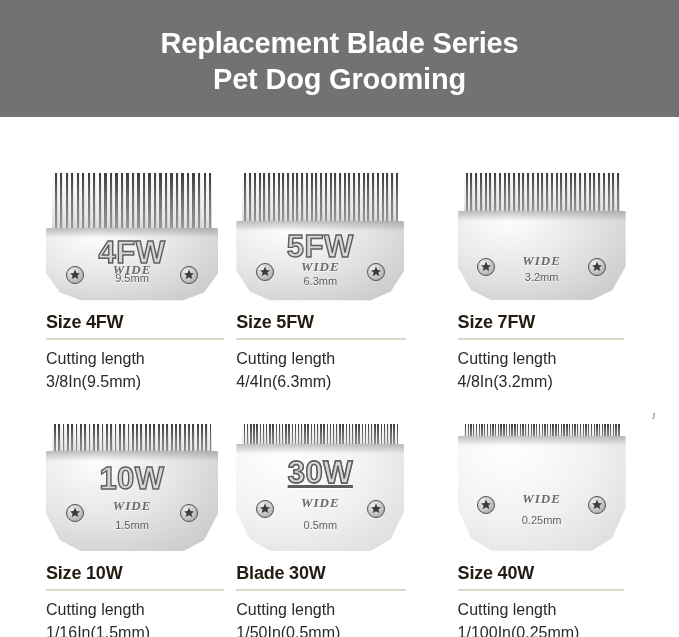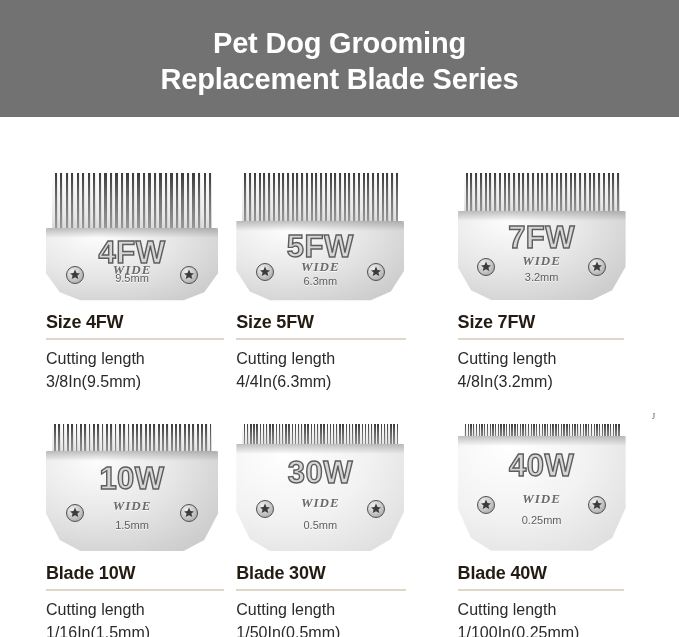--- a/index.html
+++ b/index.html
@@ -209,22 +209,22 @@
     color: #555;
     font-size: 8px;
     line-height: 6px;
     font-family: "Liberation Serif", serif;
   }
 </style>
 </head>
 <body>
 
 <div class="header-band">
+  <div class="header-line">Replacement Blade Series</div>
   <div class="header-line">Pet Dog Grooming</div>
-  <div class="header-line">Replacement Blade Series</div>
 </div>
 
 <div class="grid">
 
   <div class="row row-1">
 
     <div class="cell cell-pad-a">
       <div class="blade-holder">
         <div class="blade">
             <div class="teeth" style="height: 61px;">
@@ -477,21 +477,20 @@
                 <div class="tooth" style="left: 89.2727%; width: 1.27273%; height: 40px;"></div>
                 <div class="tooth-hi" style="left: 90.9091%; width: 1.51515%; height: 44px;"></div>
                 <div class="tooth" style="left: 92.303%; width: 1.27273%; height: 40px;"></div>
                 <div class="tooth-hi" style="left: 93.9394%; width: 1.51515%; height: 44px;"></div>
                 <div class="tooth" style="left: 95.3333%; width: 1.27273%; height: 40px;"></div>
                 <div class="tooth-hi" style="left: 96.9697%; width: 1.51515%; height: 44px;"></div>
                 <div class="tooth" style="left: 98.3636%; width: 1.27273%; height: 40px;"></div>
               </div>
             </div>
             <div class="body" style="top: 38px;"></div>
-            <div class="engrave-num" style="top: 47px;">7FW</div>
             <div class="engrave-wide" style="top: 80.3px;">WIDE</div>
             <div class="engrave-mm" style="top: 98.3px;">3.2mm</div>
             <div class="screw" style="left: calc(17% - 9px); top: 84.8px;">
               <svg width="16" height="16" viewBox="0 0 16 16">
                 <path d="M8 2.6 L9.5 6 L13 6.6 L10.4 8.6 L11.3 12 L8 10.2 L4.7 12 L5.6 8.6 L3 6.6 L6.5 6 Z" fill="#3c3c3c"></path>
               </svg>
             </div>
             <div class="screw" style="left: calc(83% - 9px); top: 84.8px;">
               <svg width="16" height="16" viewBox="0 0 16 16">
                 <path d="M8 2.6 L9.5 6 L13 6.6 L10.4 8.6 L11.3 12 L8 10.2 L4.7 12 L5.6 8.6 L3 6.6 L6.5 6 Z" fill="#3c3c3c"></path>
@@ -602,21 +601,21 @@
               </svg>
             </div>
             <div class="screw" style="left: calc(83% - 9px); top: 79.52px;">
               <svg width="16" height="16" viewBox="0 0 16 16">
                 <path d="M8 2.6 L9.5 6 L13 6.6 L10.4 8.6 L11.3 12 L8 10.2 L4.7 12 L5.6 8.6 L3 6.6 L6.5 6 Z" fill="#3c3c3c"></path>
               </svg>
             </div>
           </div>
       </div>
       <div class="caption">
-        <div class="caption-title">Blade 10W</div>
+        <div class="caption-title">Size 10W</div>
         <div class="caption-rule rule-w-a"></div>
         <div class="caption-line">Cutting length</div>
         <div class="caption-line">1/16In(1.5mm)</div>
       </div>
     </div>
 
     <div class="cell cell-pad-b">
       <div class="blade-holder">
         <div class="blade narrow">
             <div class="teeth" style="height: 26px;">
@@ -715,21 +714,21 @@
                 <div class="tooth" style="left: 92.7755%; width: 0.9%; height: 24px;"></div>
                 <div class="tooth-hi" style="left: 93.8776%; width: 1.02041%; height: 26px;"></div>
                 <div class="tooth" style="left: 94.8163%; width: 0.9%; height: 24px;"></div>
                 <div class="tooth-hi" style="left: 95.9184%; width: 1.02041%; height: 26px;"></div>
                 <div class="tooth" style="left: 96.8571%; width: 0.9%; height: 24px;"></div>
                 <div class="tooth-hi" style="left: 97.9592%; width: 1.02041%; height: 26px;"></div>
                 <div class="tooth" style="left: 98.898%; width: 0.9%; height: 24px;"></div>
               </div>
             </div>
             <div class="body pale" style="top: 20px;"></div>
-            <div class="engrave-num" style="top: 30.8px;">30W</div>
+            <div class="engrave-num" style="top: 30.8px; text-decoration: underline;">30W</div>
             <div class="engrave-wide" style="top: 70.76px;">WIDE</div>
             <div class="engrave-mm" style="top: 95px;">0.5mm</div>
             <div class="screw" style="left: calc(17% - 9px); top: 76.16px;">
               <svg width="16" height="16" viewBox="0 0 16 16">
                 <path d="M8 2.6 L9.5 6 L13 6.6 L10.4 8.6 L11.3 12 L8 10.2 L4.7 12 L5.6 8.6 L3 6.6 L6.5 6 Z" fill="#3c3c3c"></path>
               </svg>
             </div>
             <div class="screw" style="left: calc(83% - 9px); top: 76.16px;">
               <svg width="16" height="16" viewBox="0 0 16 16">
                 <path d="M8 2.6 L9.5 6 L13 6.6 L10.4 8.6 L11.3 12 L8 10.2 L4.7 12 L5.6 8.6 L3 6.6 L6.5 6 Z" fill="#3c3c3c"></path>
@@ -860,37 +859,36 @@
                 <div class="tooth" style="left: 93.8105%; width: 0.9%; height: 17px;"></div>
                 <div class="tooth-hi" style="left: 94.7368%; width: 0.9%; height: 18px;"></div>
                 <div class="tooth" style="left: 95.5648%; width: 0.9%; height: 17px;"></div>
                 <div class="tooth-hi" style="left: 96.4912%; width: 0.9%; height: 18px;"></div>
                 <div class="tooth" style="left: 97.3192%; width: 0.9%; height: 17px;"></div>
                 <div class="tooth-hi" style="left: 98.2456%; width: 0.9%; height: 18px;"></div>
                 <div class="tooth" style="left: 99.0736%; width: 0.9%; height: 17px;"></div>
               </div>
             </div>
             <div class="body pale" style="top: 12px;"></div>
-            <div class="engrave-num" style="top: 23.6px;">40W</div>
             <div class="engrave-wide" style="top: 66.52px;">WIDE</div>
             <div class="engrave-mm" style="top: 89.72px;">0.25mm</div>
             <div class="screw" style="left: calc(17% - 9px); top: 72.32px;">
               <svg width="16" height="16" viewBox="0 0 16 16">
                 <path d="M8 2.6 L9.5 6 L13 6.6 L10.4 8.6 L11.3 12 L8 10.2 L4.7 12 L5.6 8.6 L3 6.6 L6.5 6 Z" fill="#3c3c3c"></path>
               </svg>
             </div>
             <div class="screw" style="left: calc(83% - 9px); top: 72.32px;">
               <svg width="16" height="16" viewBox="0 0 16 16">
                 <path d="M8 2.6 L9.5 6 L13 6.6 L10.4 8.6 L11.3 12 L8 10.2 L4.7 12 L5.6 8.6 L3 6.6 L6.5 6 Z" fill="#3c3c3c"></path>
               </svg>
             </div>
           </div>
       </div>
       <div class="caption">
-        <div class="caption-title">Blade 40W</div>
+        <div class="caption-title">Size 40W</div>
         <div class="caption-rule rule-w-c"></div>
         <div class="caption-line">Cutting length</div>
         <div class="caption-line">1/100In(0.25mm)</div>
       </div>
     </div>
 
   </div>
 </div>
 
 <div class="artifact">J</div>

